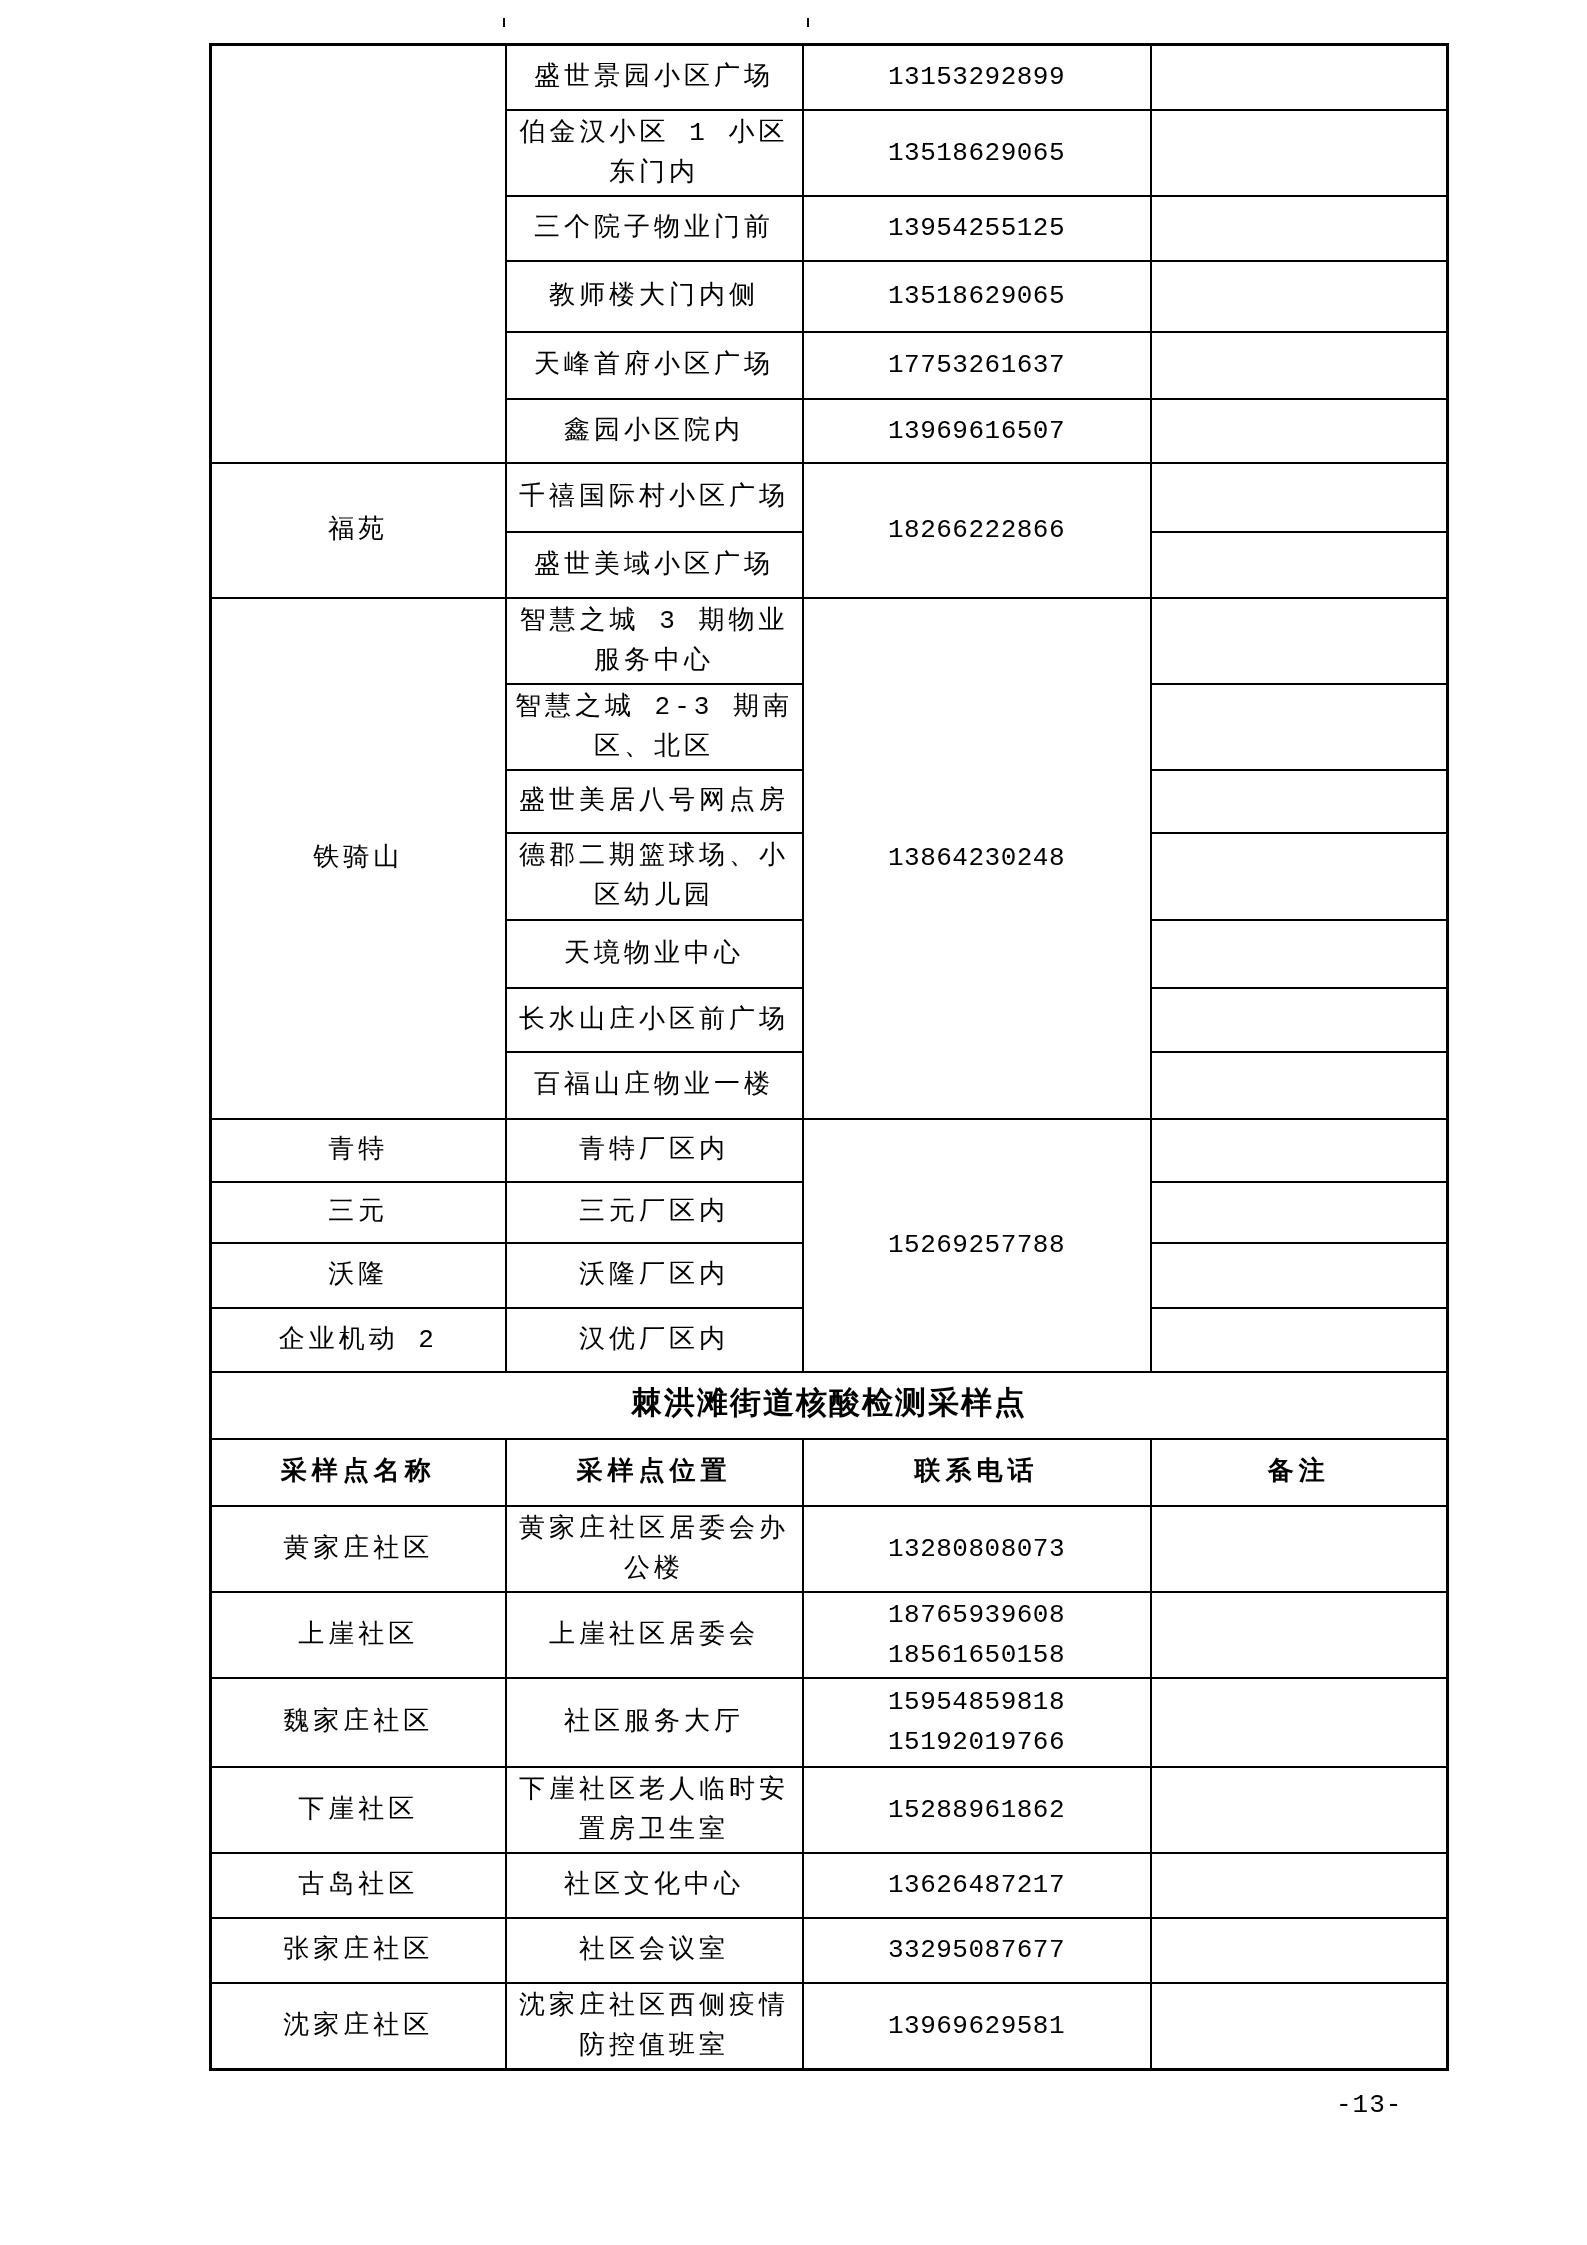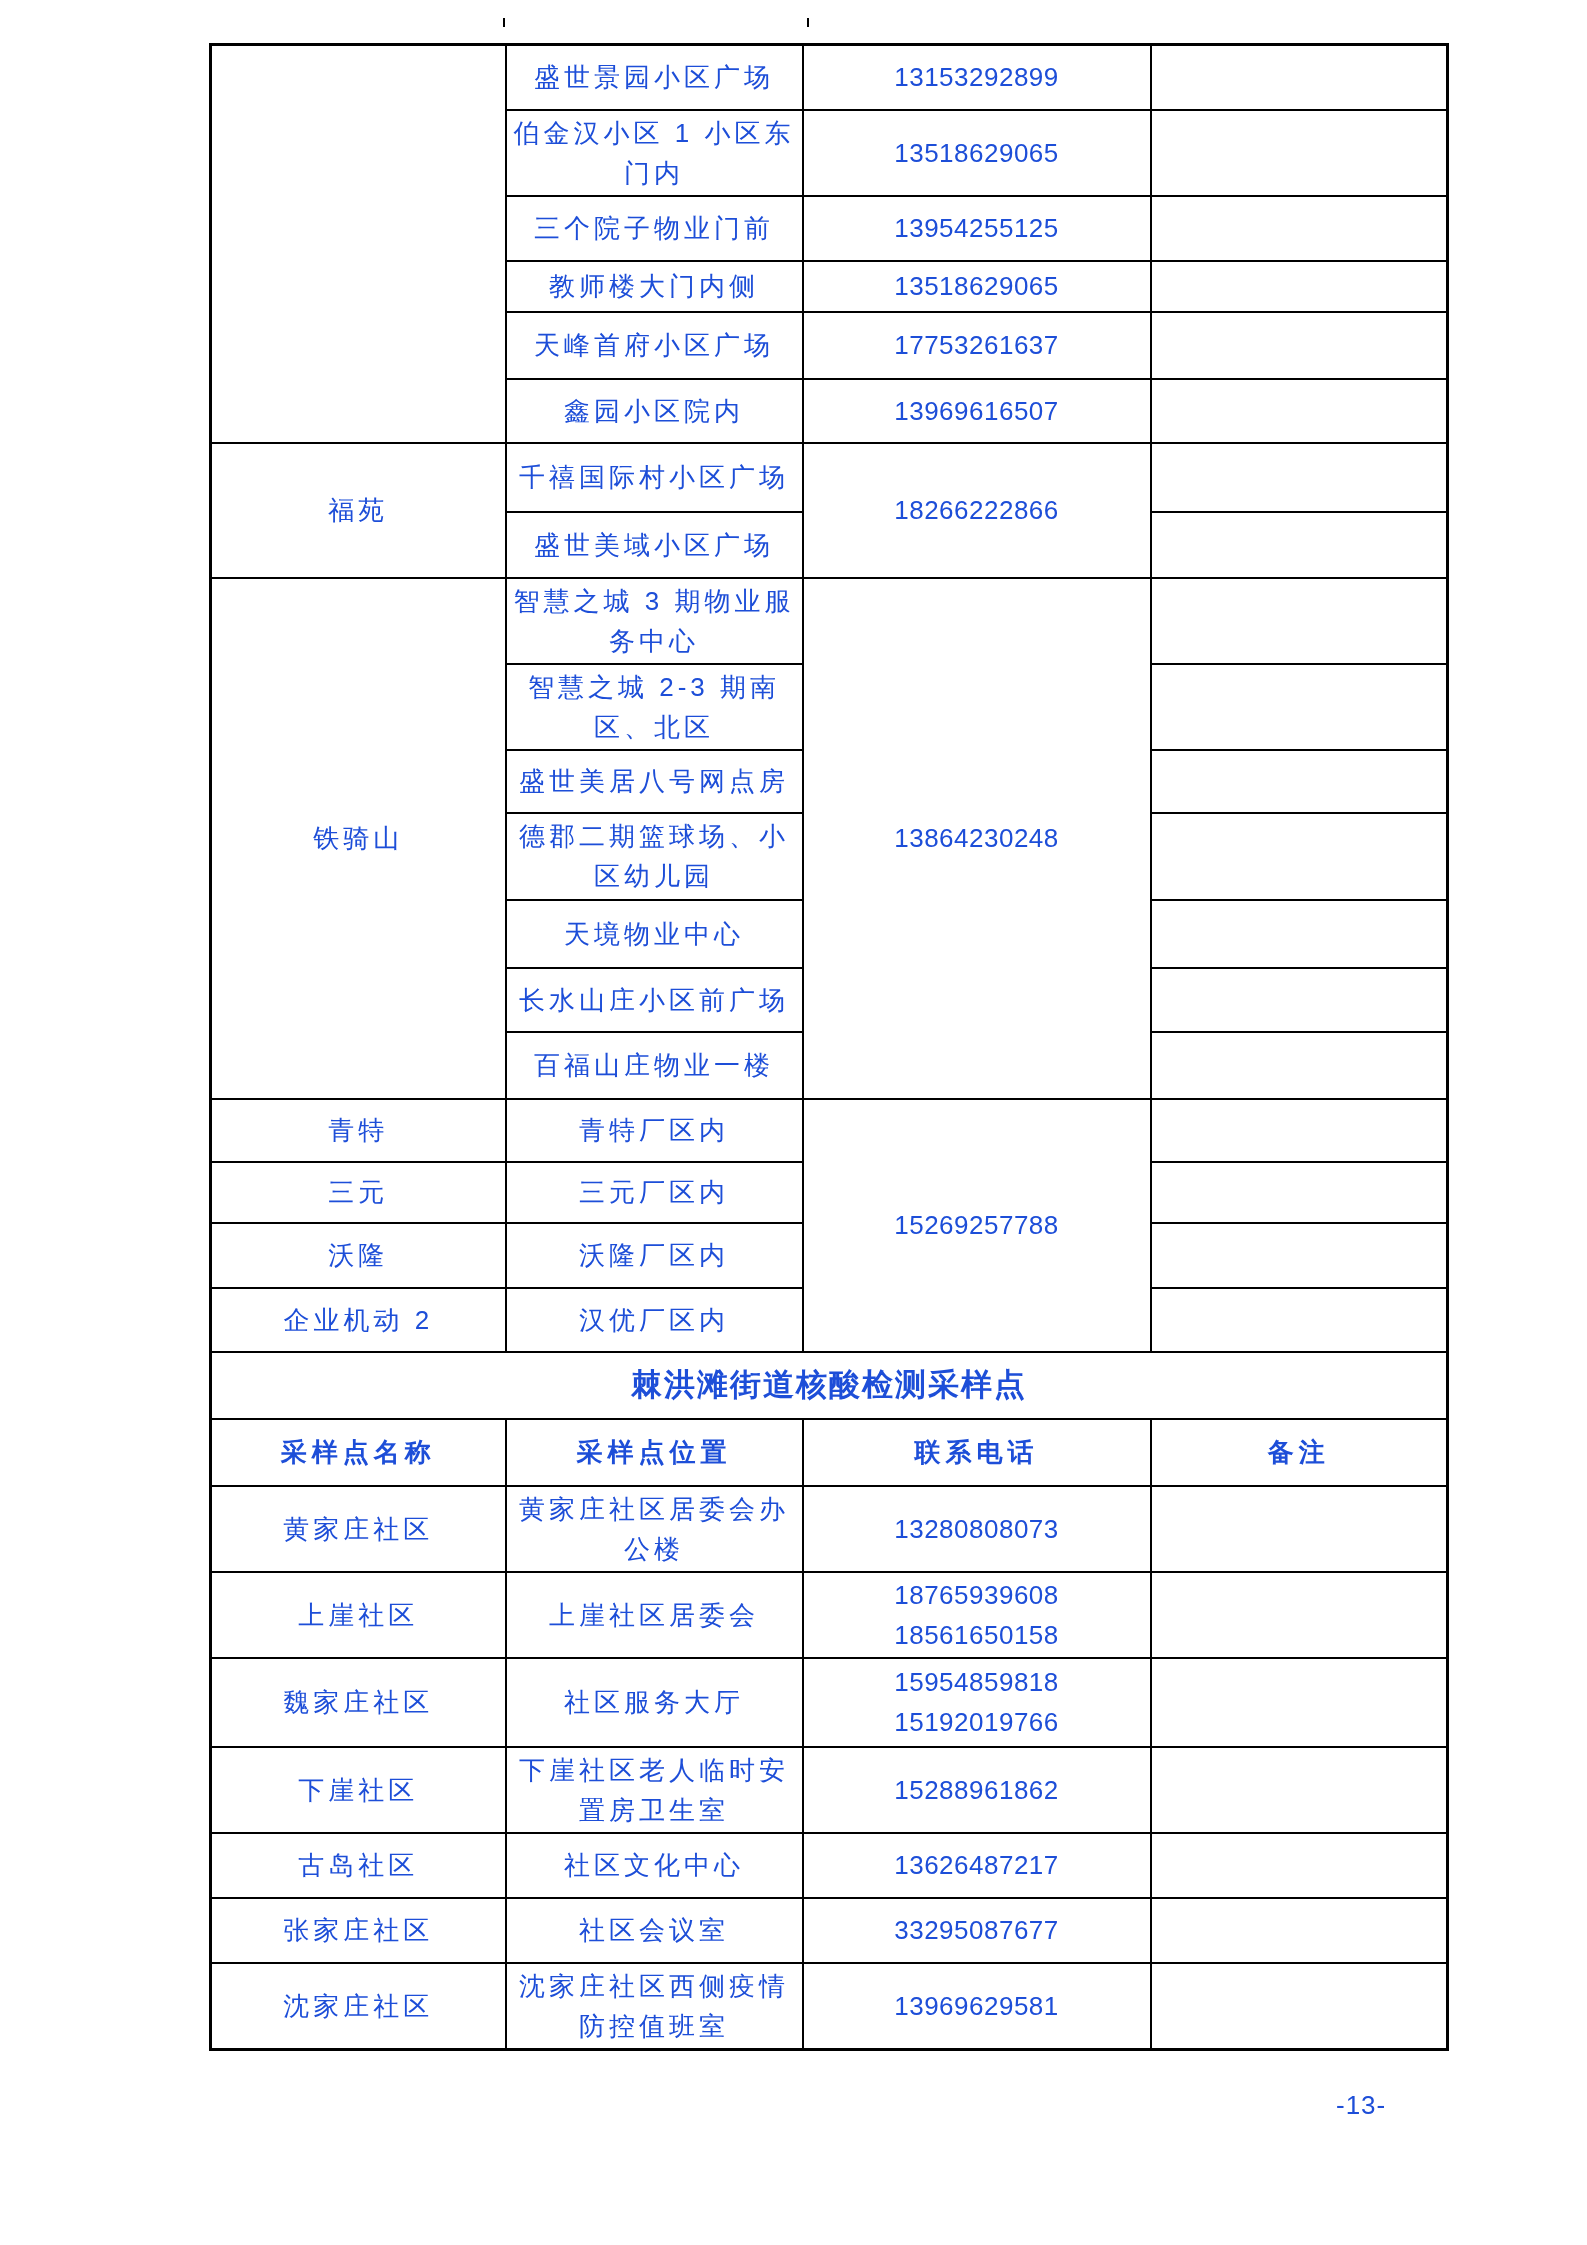--- a/index.html
+++ b/index.html
@@ -1,18 +1,18 @@
 <!DOCTYPE html>
 <html><head>
 <meta charset="utf-8">
 <style>
   html,body{margin:0;padding:0;background:#e8e8e8;}
   .page{
     position:relative;width:1587px;height:2245px;background:#ffffff;
-    font-family:Liberation Sans, sans-serif;color:#1d4ed8;
+    font-family:Liberation Mono, monospace;color:#000000;
     margin:0 auto;overflow:hidden;
   }
   .tbl{
     position:absolute;left:209px;top:43px;width:1237px;
     border-collapse:collapse;table-layout:fixed;
     border:3px solid #000;
   }
   .tbl td{
     border:2px solid #000;
     text-align:center;vertical-align:middle;
@@ -56,21 +56,21 @@
     <tr style="height:82px">
       <td>伯金汉小区 1 小区东门内</td>
       <td class="phone">13518629065</td>
       <td></td>
     </tr>
     <tr style="height:65px">
       <td>三个院子物业门前</td>
       <td class="phone">13954255125</td>
       <td></td>
     </tr>
-    <tr style="height:51px">
+    <tr style="height:71px">
       <td>教师楼大门内侧</td>
       <td class="phone">13518629065</td>
       <td></td>
     </tr>
     <tr style="height:67px">
       <td>天峰首府小区广场</td>
       <td class="phone">17753261637</td>
       <td></td>
     </tr>
     <tr style="height:64px">

